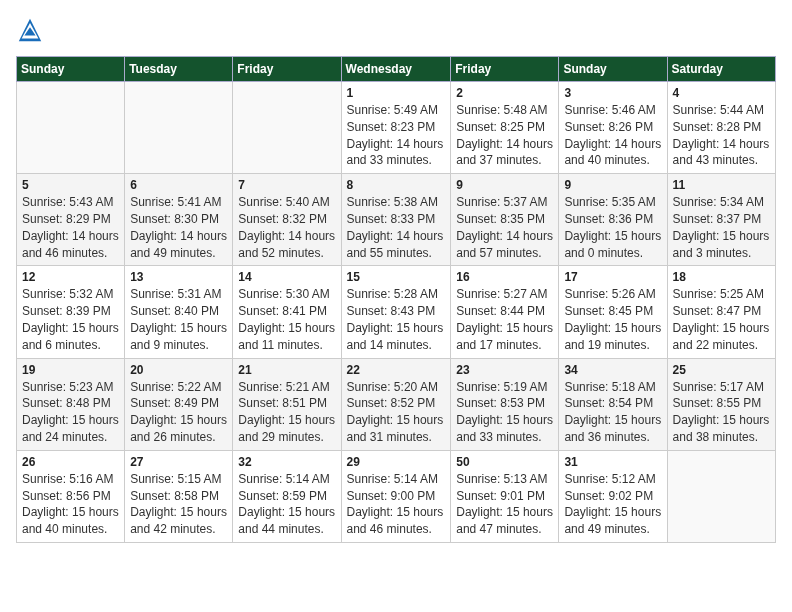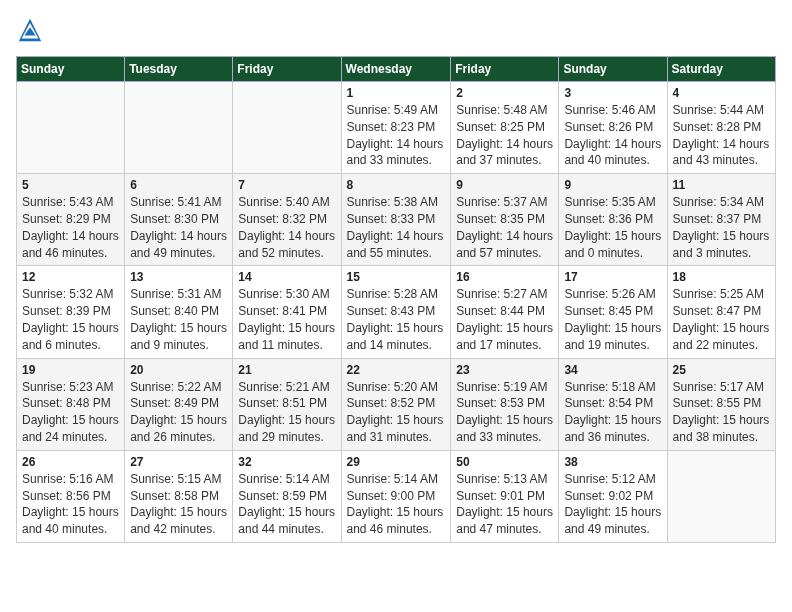--- a/index.html
+++ b/index.html
@@ -254,19 +254,19 @@
         </td>
         <td>
           <span class="day-num">29</span>
           <div class="day-info">Sunrise: 5:14 AM<br>Sunset: 9:00 PM<br>Daylight: 15 hours<br>and 46 minutes.</div>
         </td>
         <td>
           <span class="day-num">50</span>
           <div class="day-info">Sunrise: 5:13 AM<br>Sunset: 9:01 PM<br>Daylight: 15 hours<br>and 47 minutes.</div>
         </td>
         <td>
-          <span class="day-num">38</span>
+          <span class="day-num">31</span>
           <div class="day-info">Sunrise: 5:12 AM<br>Sunset: 9:02 PM<br>Daylight: 15 hours<br>and 49 minutes.</div>
         </td>
         <td class="empty-cell"></td>
       </tr>
     </tbody>
 </table>
 
 </body></html>

